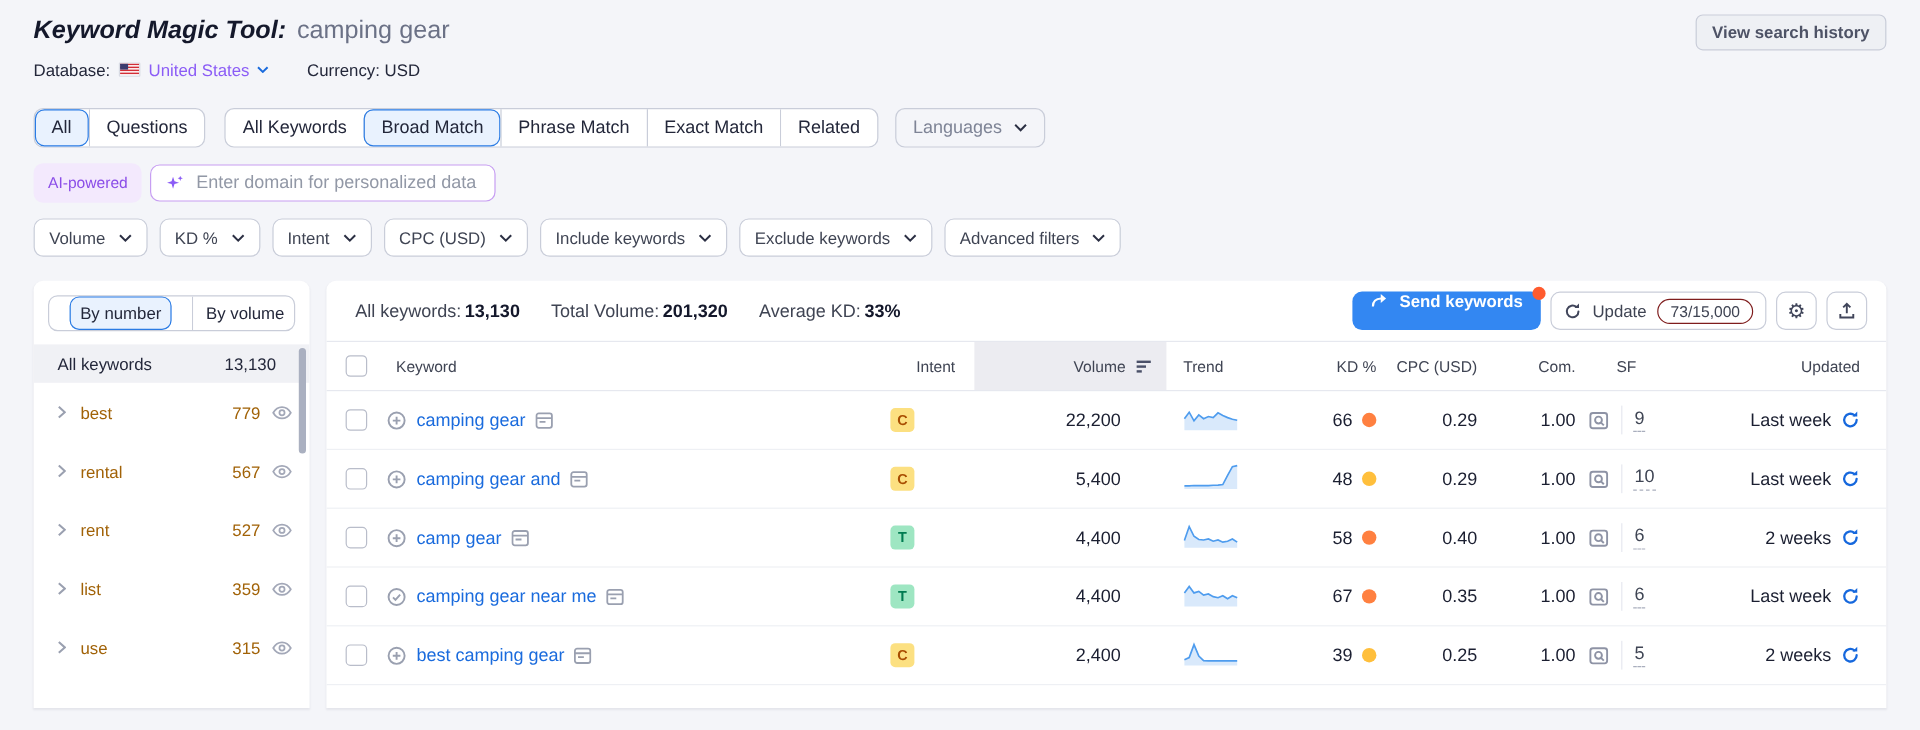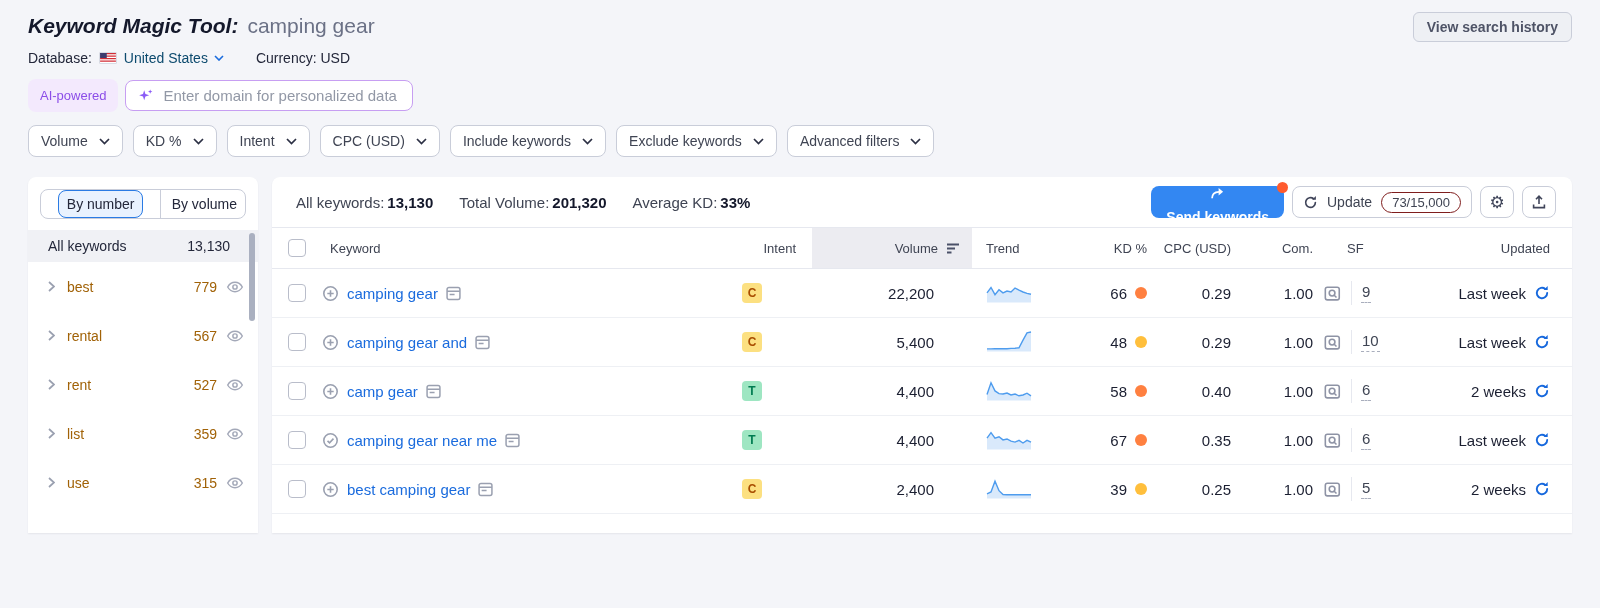--- a/index.html
+++ b/index.html
@@ -15,21 +15,21 @@
   .title-row { display:flex; align-items:baseline; }
   .page-title { font-size:21px; font-weight:700; color:#14182b;font-style:italic; }
   .page-query { font-size:21px; color:#6b7186; margin-left:9px; }
   .view-history-btn {
     position:absolute; right:28px; top:12px;
     background:#eef0f4; border:1px solid #c9cdd9; border-radius:6px;
     padding:6px 13px; font-size:14px; color:#4e5366; cursor:pointer;font-weight:bold;
   }
   .meta-row { margin-top:12px; display:flex; align-items:center; gap:32px; font-size:14px; color:#23273a; }
   .db-group { display:flex; align-items:center; gap:7px; }
-  .db-link { color:#0c4a6e; display:inline-flex; align-items:center; gap:6px; cursor:pointer; }
+  .db-link { color:#8b5cf6; display:inline-flex; align-items:center; gap:6px; cursor:pointer; }
   .flag { border:1px solid #d8dbe4; border-radius:1px; }
 
   
   .tabs-row { margin-top:24px; display:flex; align-items:center; gap:16px; }
   .seg-group { display:flex; background:#fff; border:1px solid #c9cdd9; border-radius:8px; }
   .seg {
     padding:7px 14px; font-size:15px; color:#23273a; cursor:pointer;
     border-left:1px solid #c9cdd9; white-space:nowrap;
   }
   .seg:first-child { border-left:none; border-radius:7px 0 0 7px; }
@@ -85,25 +85,24 @@
   .side-item .cnt { margin-right:9px; }
   .eye { display:flex; color:#a3a8b8; }
 
   
   .table-card { flex:1; display:flex; flex-direction:column; overflow:hidden; }
   .toolbar { height:50px; display:flex; align-items:center; padding:0 16px 0 24px; gap:26px; flex-shrink:0; }
   .stat { font-size:15px; color:#3f4453; white-space:nowrap; }
   .stat b { color:#14182b; margin-left:3px; }
   .toolbar-right { margin-left:auto; display:flex; align-items:center; gap:8px; }
   .btn-send {
-    position:relative; display:flex; align-items:center; gap:9px;
+    position:relative; display:flex; align-items:flex-start; gap:9px;
     background:#3387f2; color:#fff; font-size:14px; font-weight:700;
     height:32px; padding:0 15px; border:none; border-radius:8px; cursor:pointer;
     font-family:inherit;
-    flex-direction:column;
   }
   .notif-dot { position:absolute; top:-4px; right:-4px; width:11px; height:11px; border-radius:50%; background:#ff5b2e; }
   .btn-update {
     display:flex; align-items:center; gap:9px; height:32px; padding:0 10px;
     background:#fff; border:1px solid #c9cdd9; border-radius:8px;
     font-size:14px; color:#3f4453; cursor:pointer; font-family:inherit;
   }
   .quota-pill { border:1px solid #7f1d1d; border-radius:999px; padding:2px 10px; font-size:13px; color:#3f4453; }
   .btn-icon {
     width:34px; height:32px; background:#fff; border:1px solid #c9cdd9; border-radius:8px;
@@ -175,20 +174,39 @@
             <polyline points="1,1 5,5 9,1" fill="none" stroke="#1a6bdd" stroke-width="1.6"></polyline>
           </svg>
       </span>
     </span>
     <span>
       <span>Currency:</span>
       <span>USD</span>
     </span>
   </div>
 
+  <div class="tabs-row">
+    <div class="seg-group" id="tab-group-1">
+        <div class="seg selected">All</div>
+        <div class="seg">Questions</div>
+      </div>
+    <div class="seg-group" id="tab-group-2">
+        <div class="seg">All Keywords</div>
+        <div class="seg selected">Broad Match</div>
+        <div class="seg">Phrase Match</div>
+        <div class="seg">Exact Match</div>
+        <div class="seg">Related</div>
+      </div>
+    <div class="languages-btn">
+      <span>Languages</span>
+      <svg width="11" height="7" viewBox="0 0 11 7">
+          <polyline points="1,1 5.5,5.5 10,1" fill="none" stroke="#2c3044" stroke-width="1.7"></polyline>
+        </svg>
+    </div>
+  </div>
 
   <div class="ai-row">
     <span class="ai-badge">AI-powered</span>
     <div class="ai-input-wrap">
       <svg width="16" height="16" viewBox="0 0 16 16" fill="#8b5cf6">
         <path d="M6.2 2.2 L7.4 6 L11.2 7.2 L7.4 8.4 L6.2 12.2 L5 8.4 L1.2 7.2 L5 6 Z"></path>
         <path d="M12.2 1.4 L12.8 3 L14.4 3.6 L12.8 4.2 L12.2 5.8 L11.6 4.2 L10 3.6 L11.6 3 Z"></path>
       </svg>
       <input type="text" placeholder="Enter domain for personalized data" style="">
     </div>

